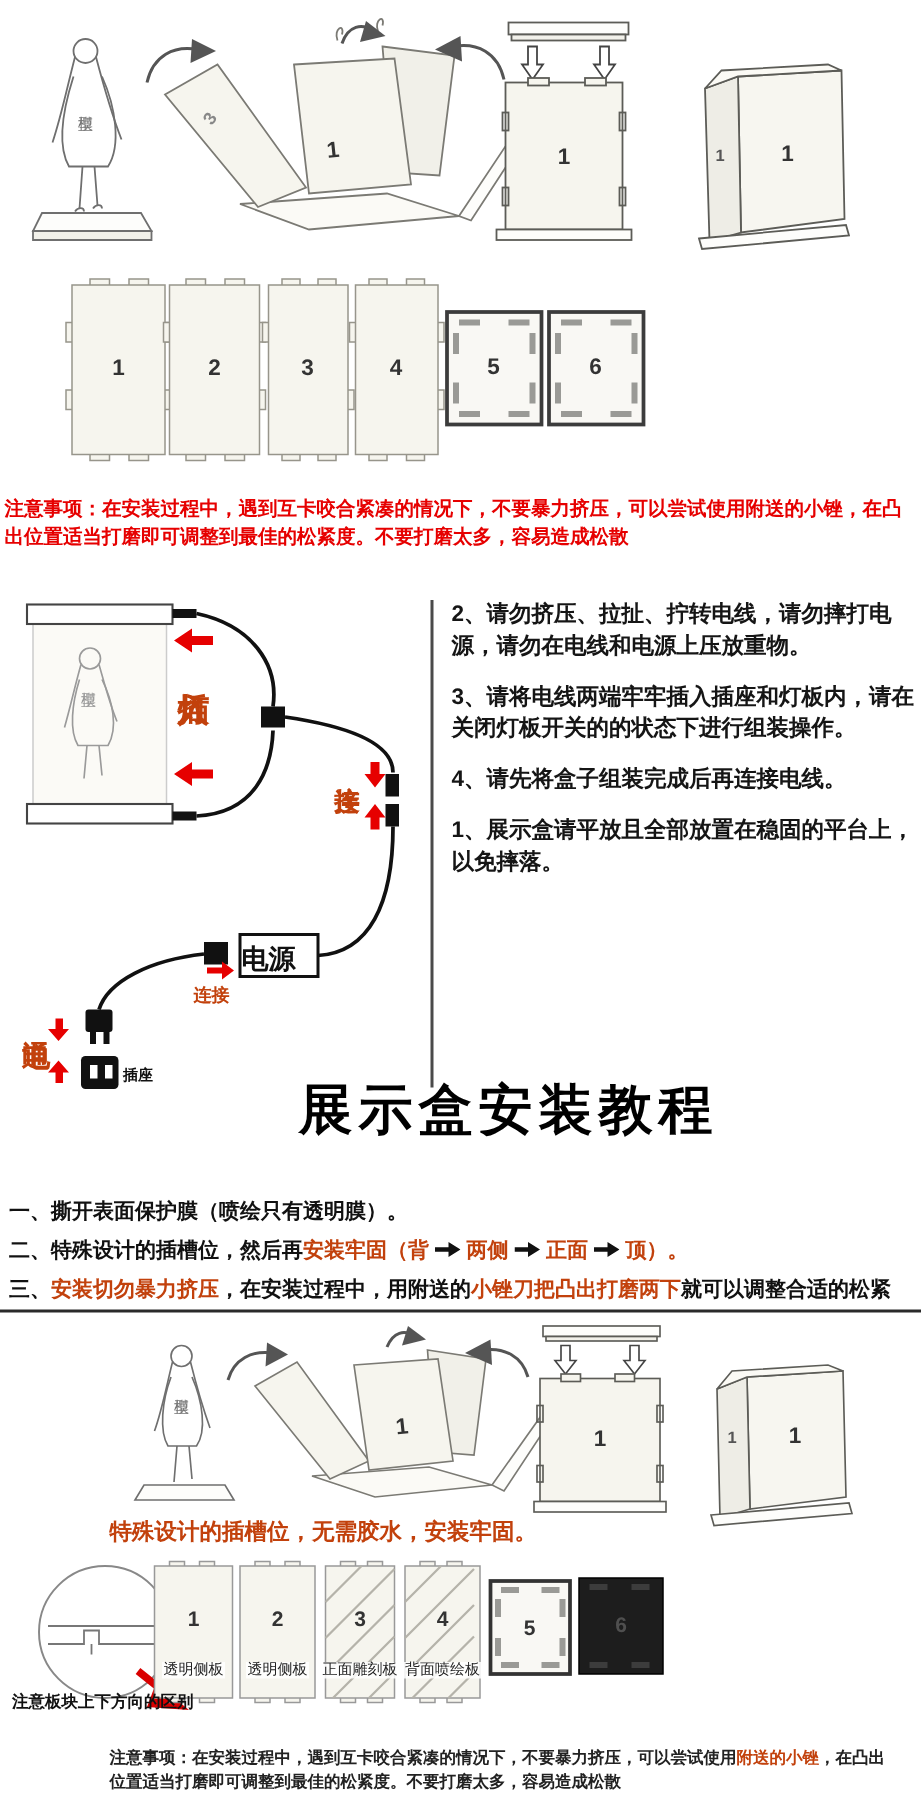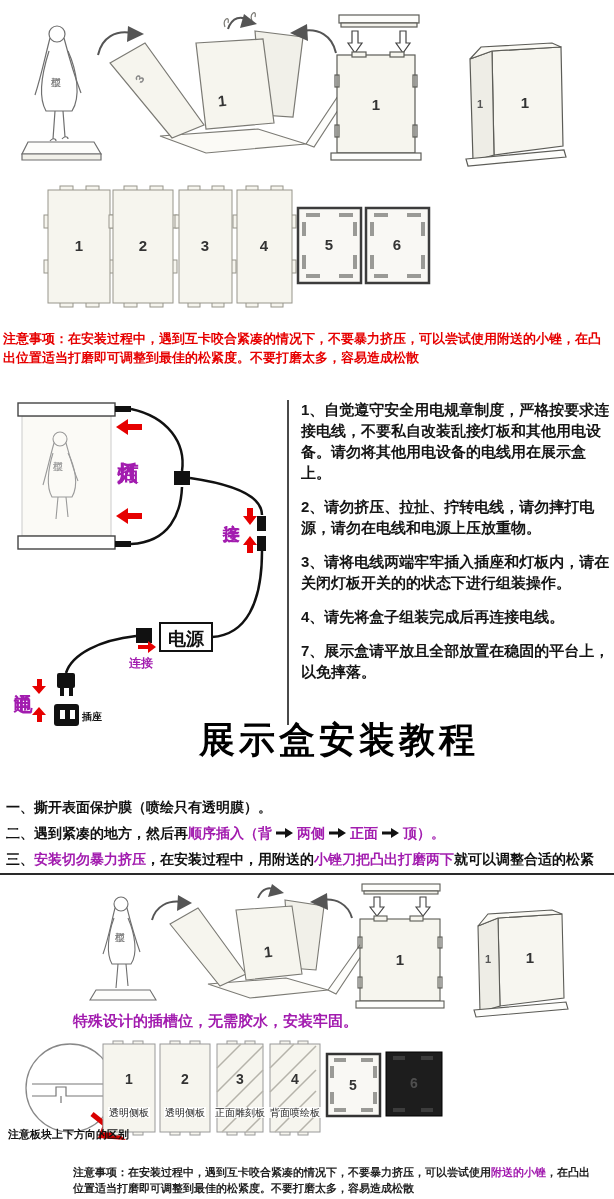--- a/index.html
+++ b/index.html
@@ -2,21 +2,21 @@
 <html><head>
 <meta charset="utf-8">
 <style>
   html,body{margin:0;padding:0;background:#fff;}
   .page{position:relative;width:614px;height:1199px;background:#fff;overflow:hidden;
         font-family:"Liberation Sans","DejaVu Sans",sans-serif;color:#1a1a1a;}
   .abs{position:absolute;}
   svg{display:block;}
   .num{position:absolute;width:24px;text-align:center;font-weight:600;color:#333;font-size:15px;line-height:1;}
   .vtext{position:absolute;writing-mode:vertical-rl;text-orientation:upright;line-height:1.05;}
-  .red{color:#a21caf;}
+  .red{color:#c2410c;}
   .warning-red{color:#e60000;font-size:13px;font-weight:bold;line-height:19px;}
   .warning-red b{font-weight:900;}
   .safety p{font-size:15px;font-weight:700;line-height:21px;margin:0 0 13px;color:#151515;text-align:left;}
   .title{width:614px;text-align:center;font-size:36px;font-weight:bold;letter-spacing:4px;color:#000;}
   .step{font-size:14px;font-weight:700;color:#111;height:26px;line-height:22px;white-space:nowrap;}
   .sarrow{display:inline-block;vertical-align:middle;margin:0 4px 3px 4px;}
   .plabel{position:absolute;width:64px;text-align:center;font-size:10px;color:#222;font-weight:400;}
   .plabel span{background:rgba(255,255,255,.85);padding:0 1px;}
   .bwarn{font-size:11px;font-weight:700;color:#222;line-height:16px;}
 </style>
@@ -203,44 +203,43 @@
         <polygon points="247,113 253,113 253,121 257,121 250,130 243,121 247,121"></polygon>
         <polygon points="247,158 253,158 253,150 257,150 250,141 243,150 247,150"></polygon>
         <polygon points="138,250 148,250 148,246 156,252 148,258 148,254 138,254"></polygon>
         <polygon points="37,284 42,284 42,291 46,291 39,299 32,291 37,291"></polygon>
         <polygon points="37,327 42,327 42,320 46,320 39,312 32,320 37,320"></polygon>
       </g>
     </svg>
     <div class="vtext" style="left:52px;top:58px;font-size:10px;color:#999;">模型</div>
     <div class="vtext red" style="left:117px;top:50px;font-size:21px;font-weight:bold;">插入灯</div>
     <div class="vtext red" style="left:222px;top:116px;font-size:17px;font-weight:bold;">连接</div>
-    <div class="abs" style="left:161px;top:232px;width:50px;text-align:center;font-size:18px;font-weight:bold;color:#111;">电源</div>
+    <div class="abs" style="left:161px;top:232px;width:50px;text-align:left;font-size:18px;font-weight:bold;color:#111;">电源</div>
     <div class="abs red" style="left:129px;top:260px;font-size:12px;font-weight:bold;">连接</div>
     <div class="vtext red" style="left:13px;top:283px;font-size:19px;font-weight:bold;">通电</div>
     <div class="abs" style="left:82px;top:315px;font-size:10px;color:#111;font-weight:600;">插座</div>
   </div>
 
   <div class="abs" style="top:400px;left:287px;width:2px;height:325px;background:#4a4a4a;"></div>
 
   <div class="abs safety" style="top:399px;left:301px;width:312px;">
-    <p>1、自觉遵守安全用电规章制度，严格按要求连接电线，不要私自改装乱接灯板和其他用电设备。请勿将其他用电设备的电线用在展示盒上。</p>
     <p>2、请勿挤压、拉扯、拧转电线，请勿摔打电源，请勿在电线和电源上压放重物。</p>
     <p>3、请将电线两端牢牢插入插座和灯板内，请在关闭灯板开关的的状态下进行组装操作。</p>
     <p>4、请先将盒子组装完成后再连接电线。</p>
-    <p>7、展示盒请平放且全部放置在稳固的平台上，以免摔落。</p>
+    <p>1、展示盒请平放且全部放置在稳固的平台上，以免摔落。</p>
   </div>
 
   <div class="abs title" style="top:716px;left:0;margin-left:32px;">展示盒安装教程</div>
 
   <div class="abs" style="top:796px;left:6px;width:612px;">
     <div class="step">
       <span>一、</span><span>撕开表面保护膜（喷绘只有透明膜）。</span>
     </div>
     <div class="step">
-      <span>二、</span><span>遇到紧凑的地方，然后再</span><span class="red">顺序插入（背</span><svg class="sarrow" width="17" height="10" viewBox="0 0 17 10">
+      <span>二、</span><span>特殊设计的插槽位，然后再</span><span class="red">安装牢固（背</span><svg class="sarrow" width="17" height="10" viewBox="0 0 17 10">
           <polygon points="0,3.5 9,3.5 9,0 17,5 9,10 9,6.5 0,6.5" fill="#111"></polygon>
         </svg><span class="red">两侧</span><svg class="sarrow" width="17" height="10" viewBox="0 0 17 10">
           <polygon points="0,3.5 9,3.5 9,0 17,5 9,10 9,6.5 0,6.5" fill="#111"></polygon>
         </svg><span class="red">正面</span><svg class="sarrow" width="17" height="10" viewBox="0 0 17 10">
           <polygon points="0,3.5 9,3.5 9,0 17,5 9,10 9,6.5 0,6.5" fill="#111"></polygon>
         </svg><span class="red">顶）。</span>
     </div>
     <div class="step">
       <span>三、</span><span class="red">安装切勿暴力挤压</span><span>，在安装过程中，用附送的</span><span class="red">小锉刀把凸出打磨两下</span><span>就可以调整合适的松紧</span>
     </div>

